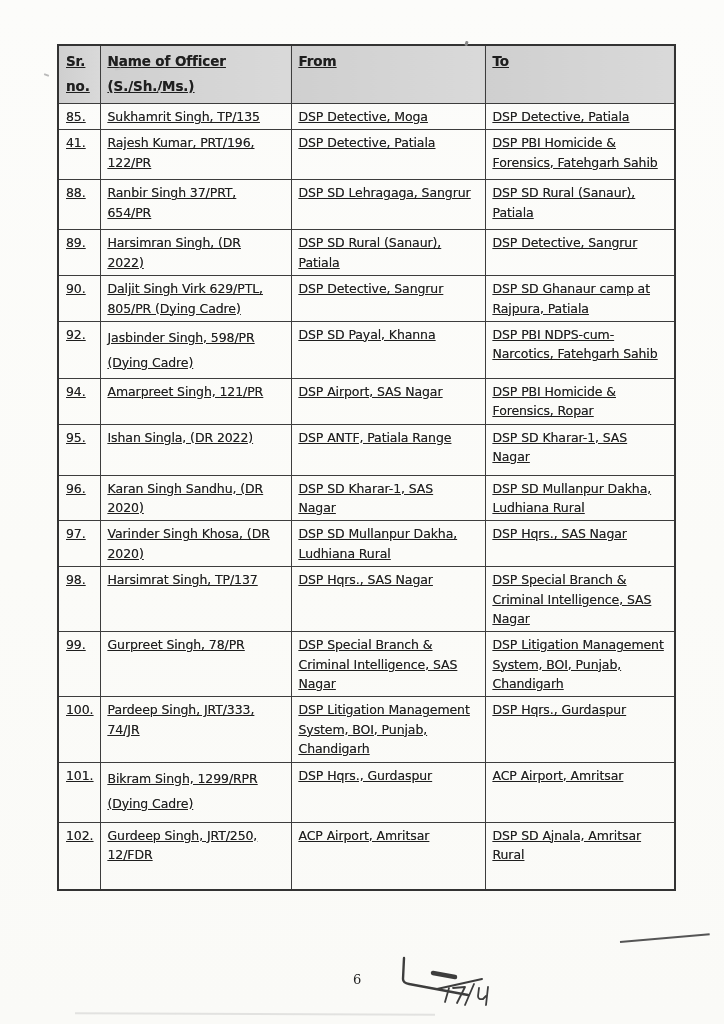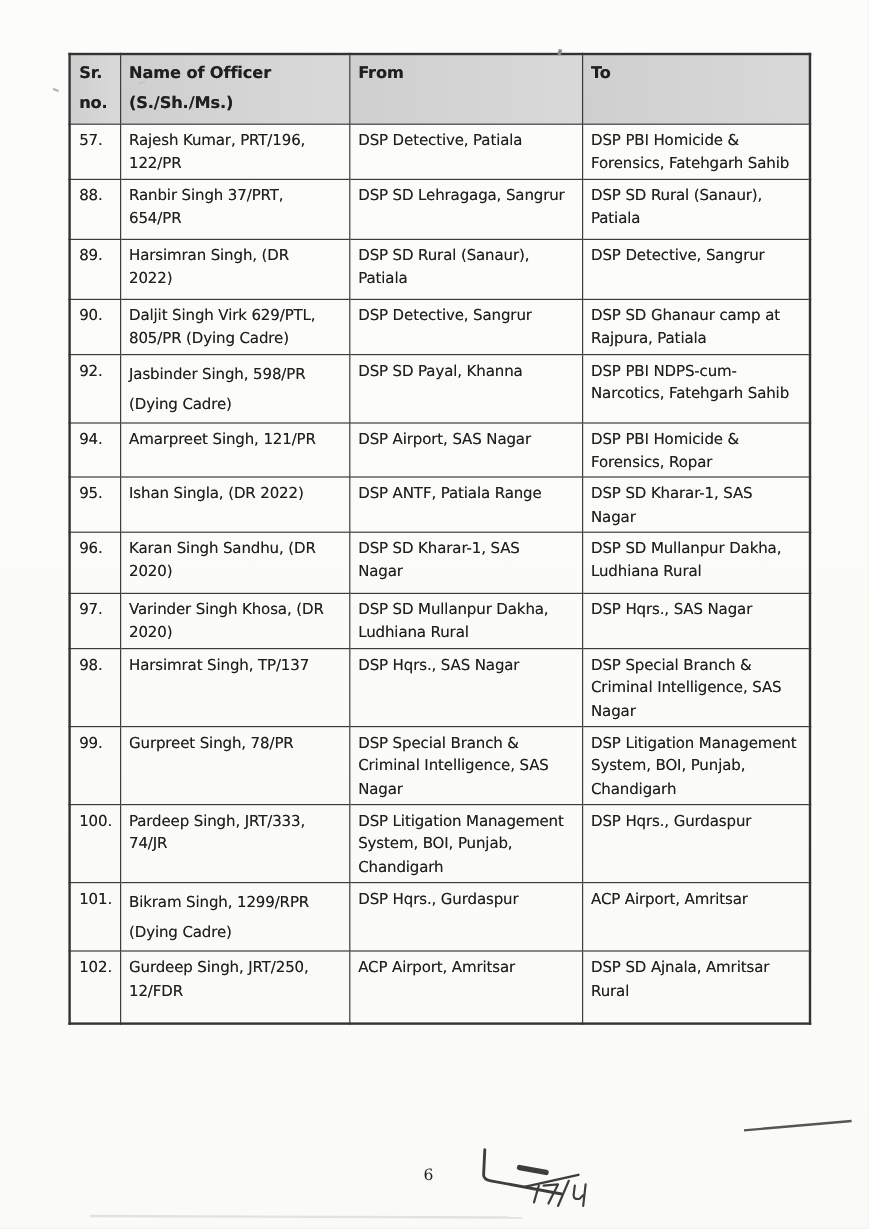--- a/index.html
+++ b/index.html
@@ -22,21 +22,21 @@
   }
   table.transfer-table td, table.transfer-table th{
     border:1px solid #3d3d3d;
     vertical-align:top;
     text-align:left;
     white-space:pre-line;
     padding:3px 4px 3px 7px;
     overflow:hidden;
     text-shadow:0 0 0.5px rgba(20,20,20,.55);
   }
-  table.transfer-table{border:2px solid #333;}
+  table.transfer-table{border:2px solid #333;text-decoration:underline;}
   thead th{
     background:linear-gradient(90deg,#cfcfcf,#d9d9d9);
     font-size:13.5px;
     font-weight:bold;
     line-height:1.85;
     padding-top:4px;
     height:51px;
   }
   td.sr{padding-left:6px;}
   td.name.spread{line-height:2.0;}
@@ -90,21 +90,27 @@
         <th>Sr.
 no.</th>
         <th>Name of Officer
 (S./Sh./Ms.)</th>
         <th>From</th>
         <th>To</th>
       </tr>
     </thead>
     <tbody>
       <tr>
-        <td class="sr">57.</td>
+        <td class="sr">85.</td>
+        <td class="name">Sukhamrit Singh, TP/135</td>
+        <td>DSP Detective, Moga</td>
+        <td>DSP Detective, Patiala</td>
+      </tr>
+      <tr>
+        <td class="sr">41.</td>
         <td class="name">Rajesh Kumar, PRT/196,
 122/PR</td>
         <td>DSP Detective, Patiala</td>
         <td>DSP PBI Homicide &amp;
 Forensics, Fatehgarh Sahib</td>
       </tr>
       <tr>
         <td class="sr">88.</td>
         <td class="name">Ranbir Singh 37/PRT,
 654/PR</td>

